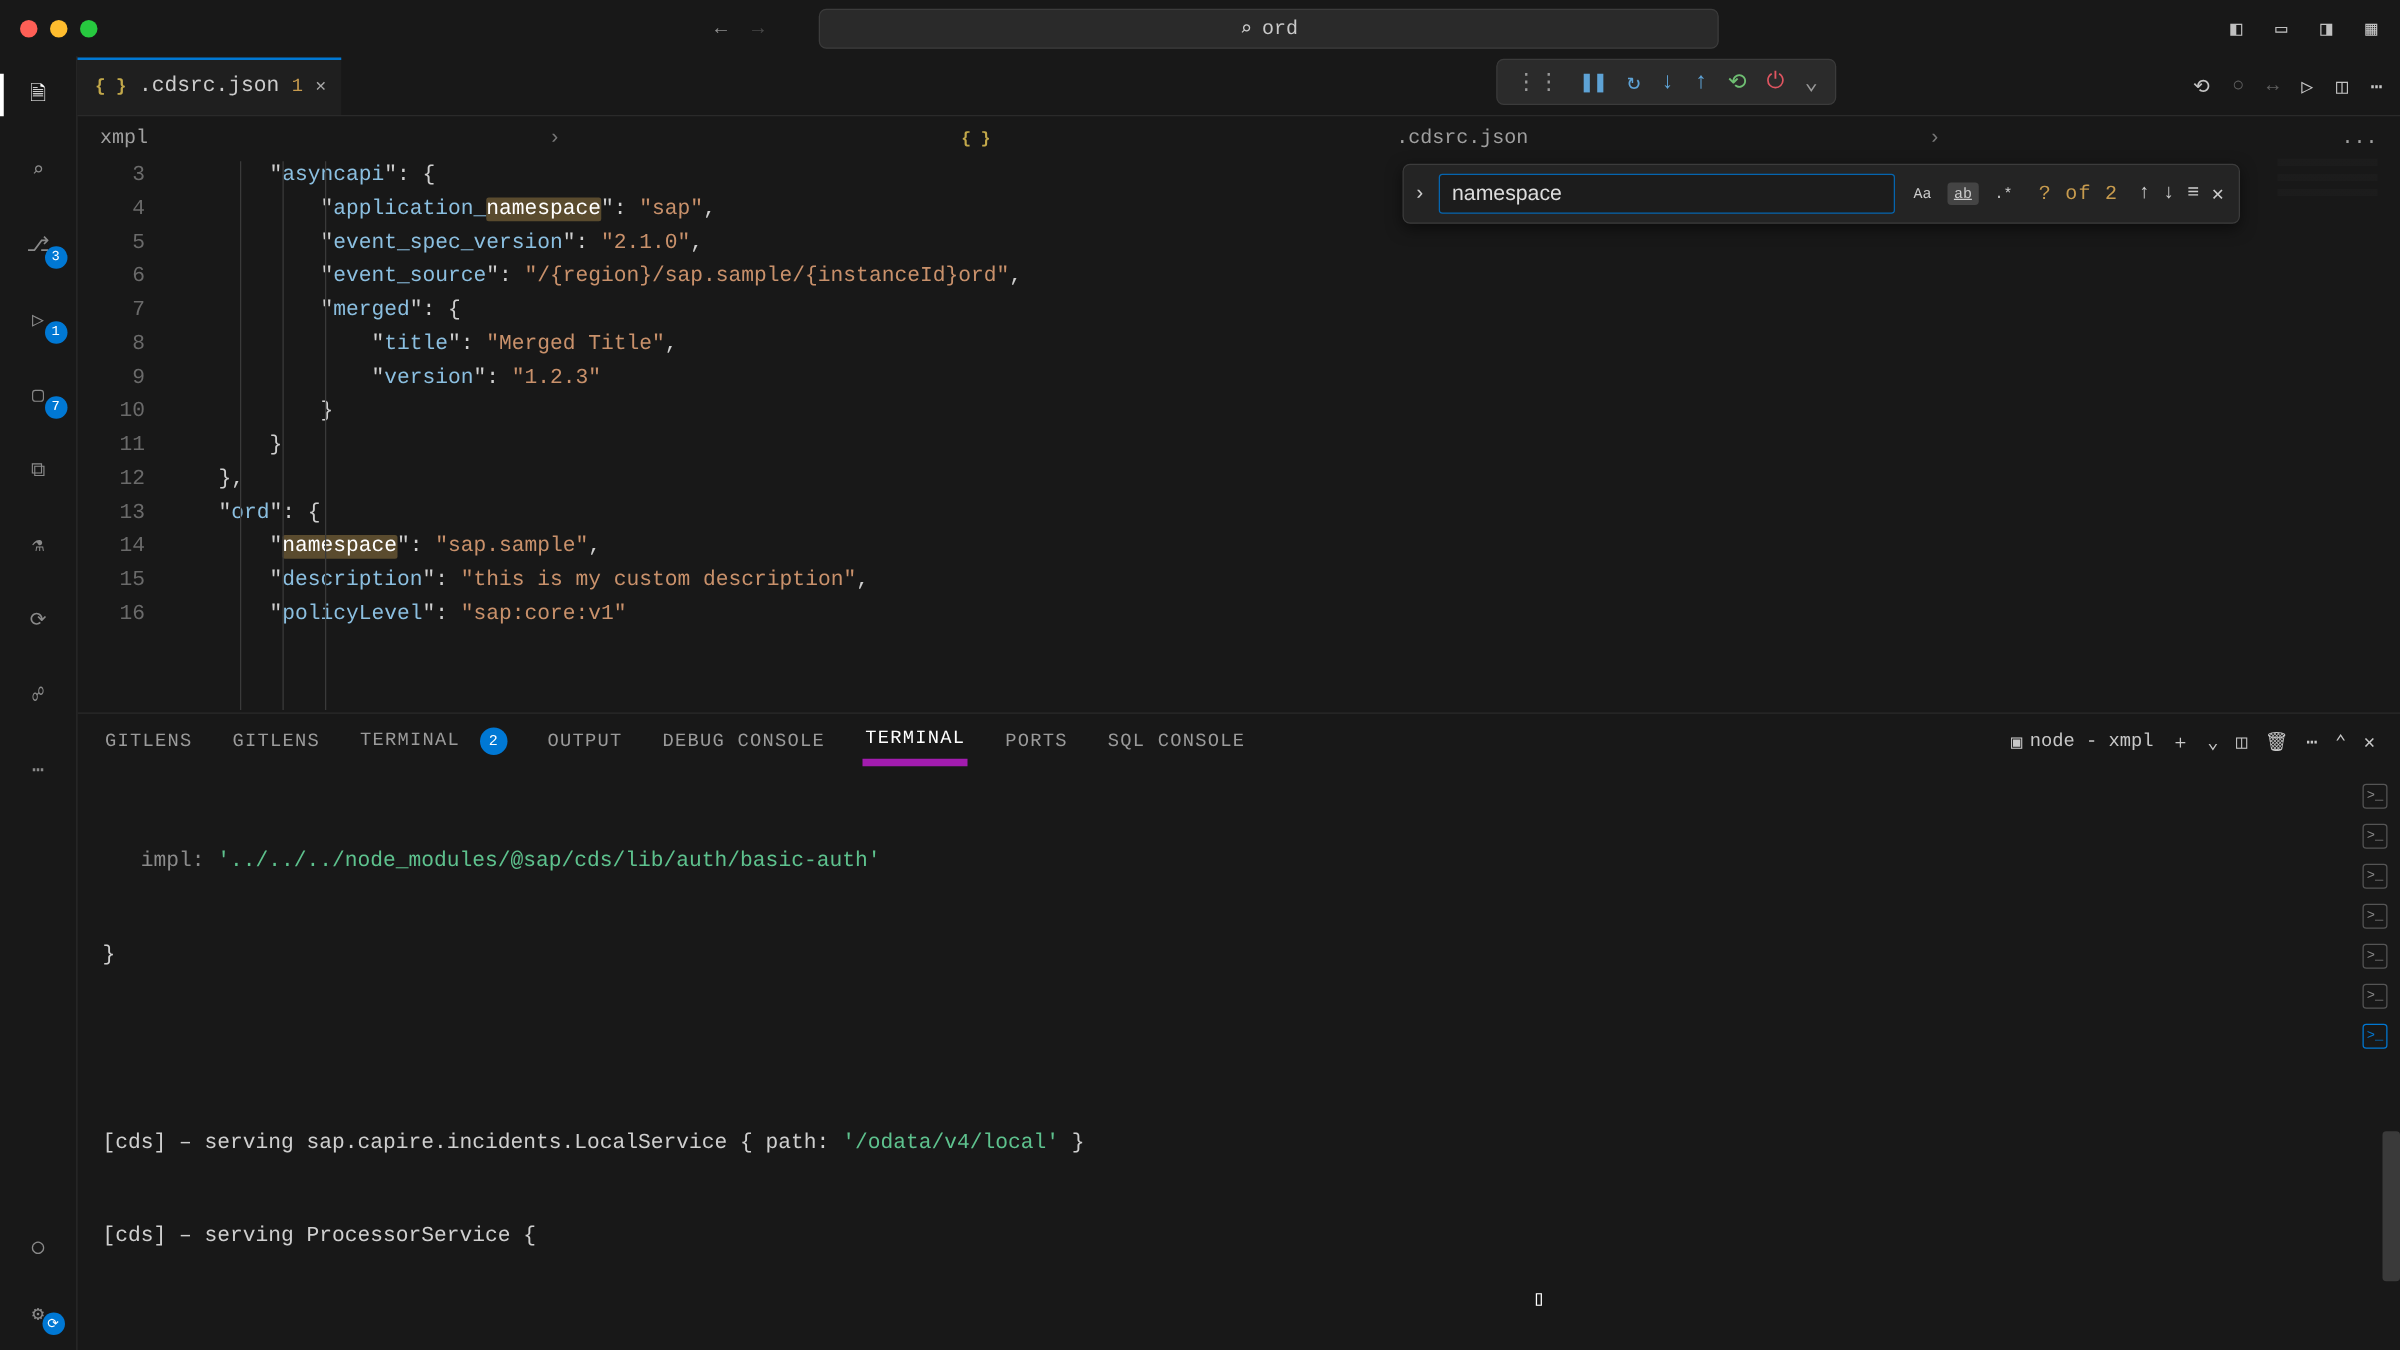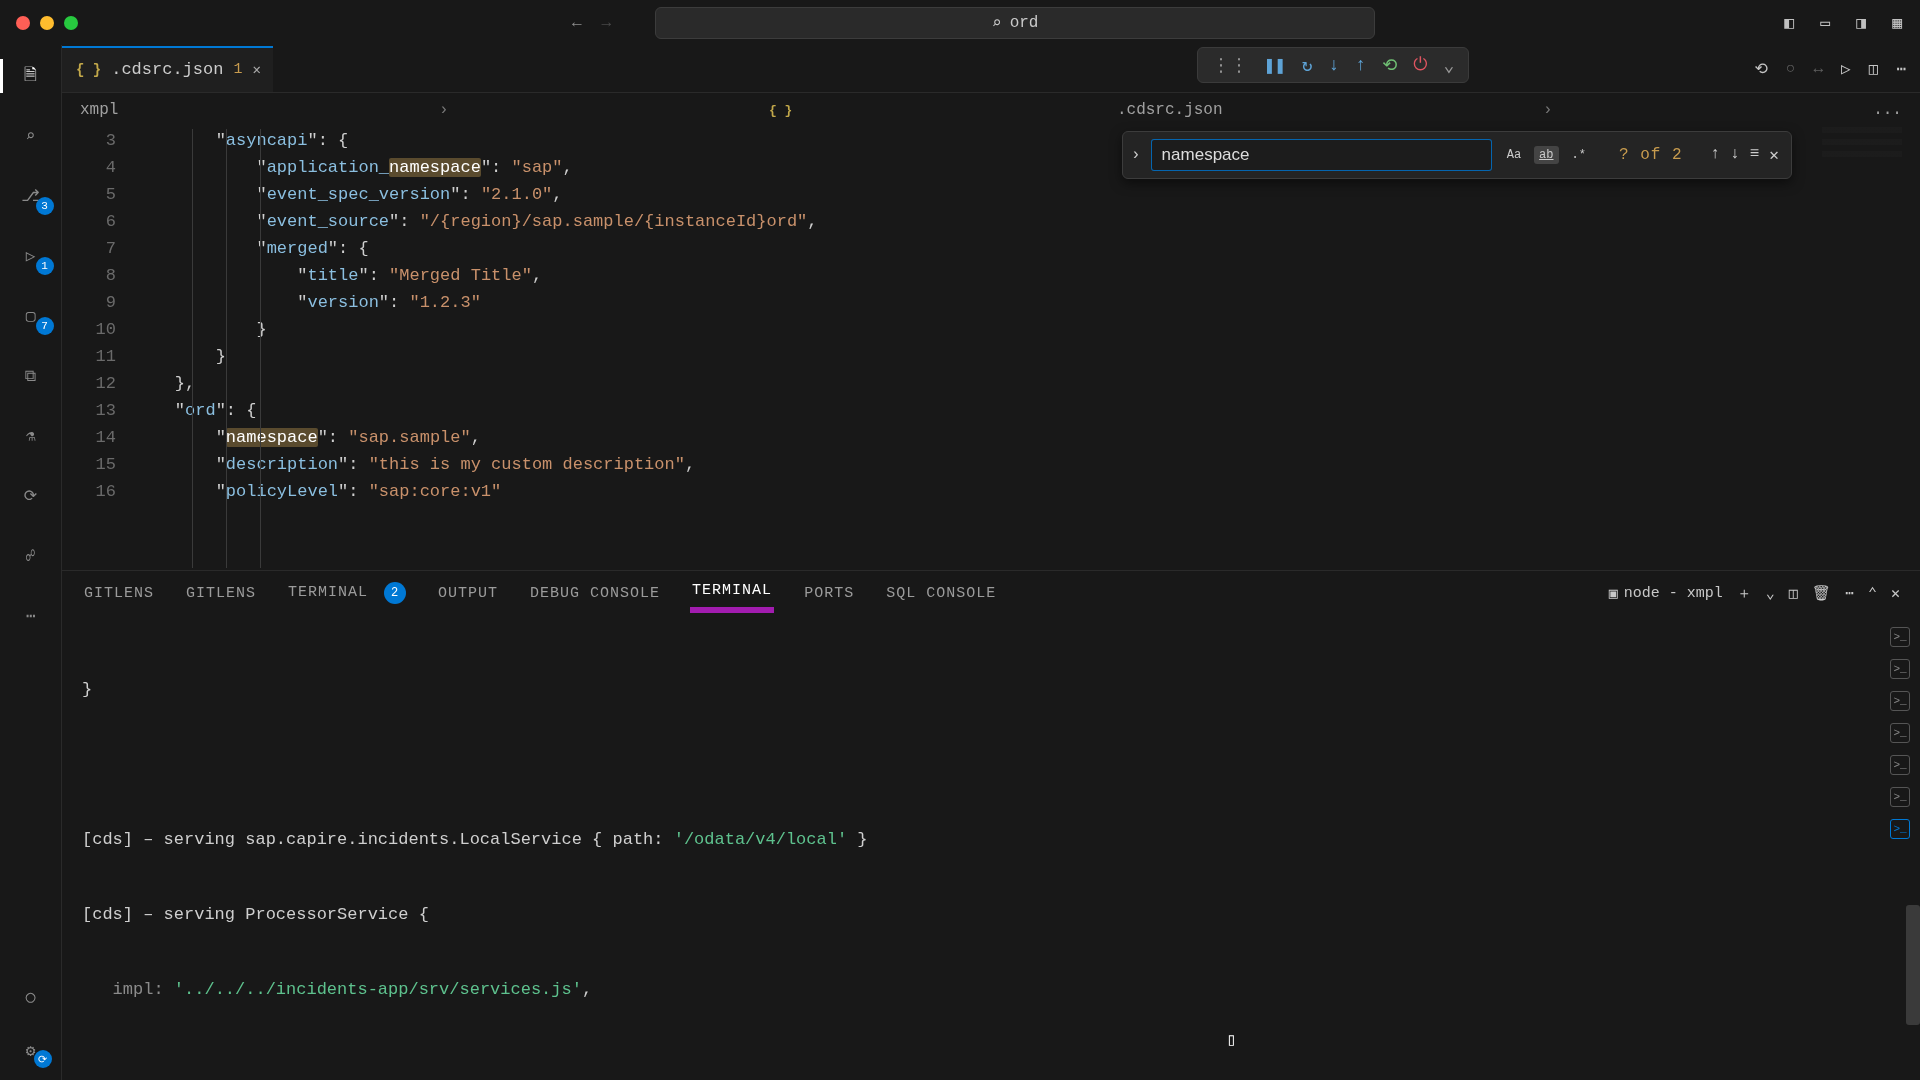--- a/index.html
+++ b/index.html
@@ -164,21 +164,21 @@
   box-shadow:0 4px 12px rgba(0,0,0,0.5);
 }
 .find-widget .expand{ color:#ccc; }
 .find-widget input{
   background:#1c1c1c; border:1px solid #0078d4cc; border-radius:3px;
   color:#ddd; font-size:17px; padding:5px 10px; flex:1;
 }
 .find-opts { display:flex; gap:8px; color:#ccc; font-size:12px; }
 .find-opt  { padding:2px 5px; border-radius:3px; }
 .find-opt.on { background:#444; }
-.find-info { color:#c79b4e; font-size:16px; letter-spacing:1px; margin:0 18px; }
+.find-info { color:#c79b4e; font-size:16px; letter-spacing:1px; margin:0 6px; }
 .find-actions{ display:flex; gap:10px; color:#ccc; }
 
 
 .minimap{
   position:absolute; right:18px; top:0; width:80px; height:220px;
   background:linear-gradient(#232323 0 6px, transparent 6px 12px,#232323 12px 18px,transparent 18px 24px,#232323 24px 30px,transparent 30px);
   opacity:0.35;
 }
 
 
@@ -381,25 +381,25 @@
           <span>⌄</span>
           <span>◫</span>
           <span>🗑</span>
           <span>⋯</span>
           <span>⌃</span>
           <span>✕</span>
         </div>
       </div>
 
       <div class="terminal mono" id="term">
+        <div><span class="t-dim">   impl: </span><span class="t-green">'../../../node_modules/@sap/cds/lib/auth/basic-auth'</span></div>
         <div>}</div>
         <div> </div>
         <div><span>[cds] – serving sap.capire.incidents.LocalService { path: </span><span class="t-green">'/odata/v4/local'</span><span> }</span></div>
         <div>[cds] – serving ProcessorService {</div>
-        <div><span class="t-dim">   impl: </span><span class="t-green">'../../../incidents-app/srv/services.js'</span><span>,</span></div>
         
         
         
         
         
         
         
         
         
         <div></div>

